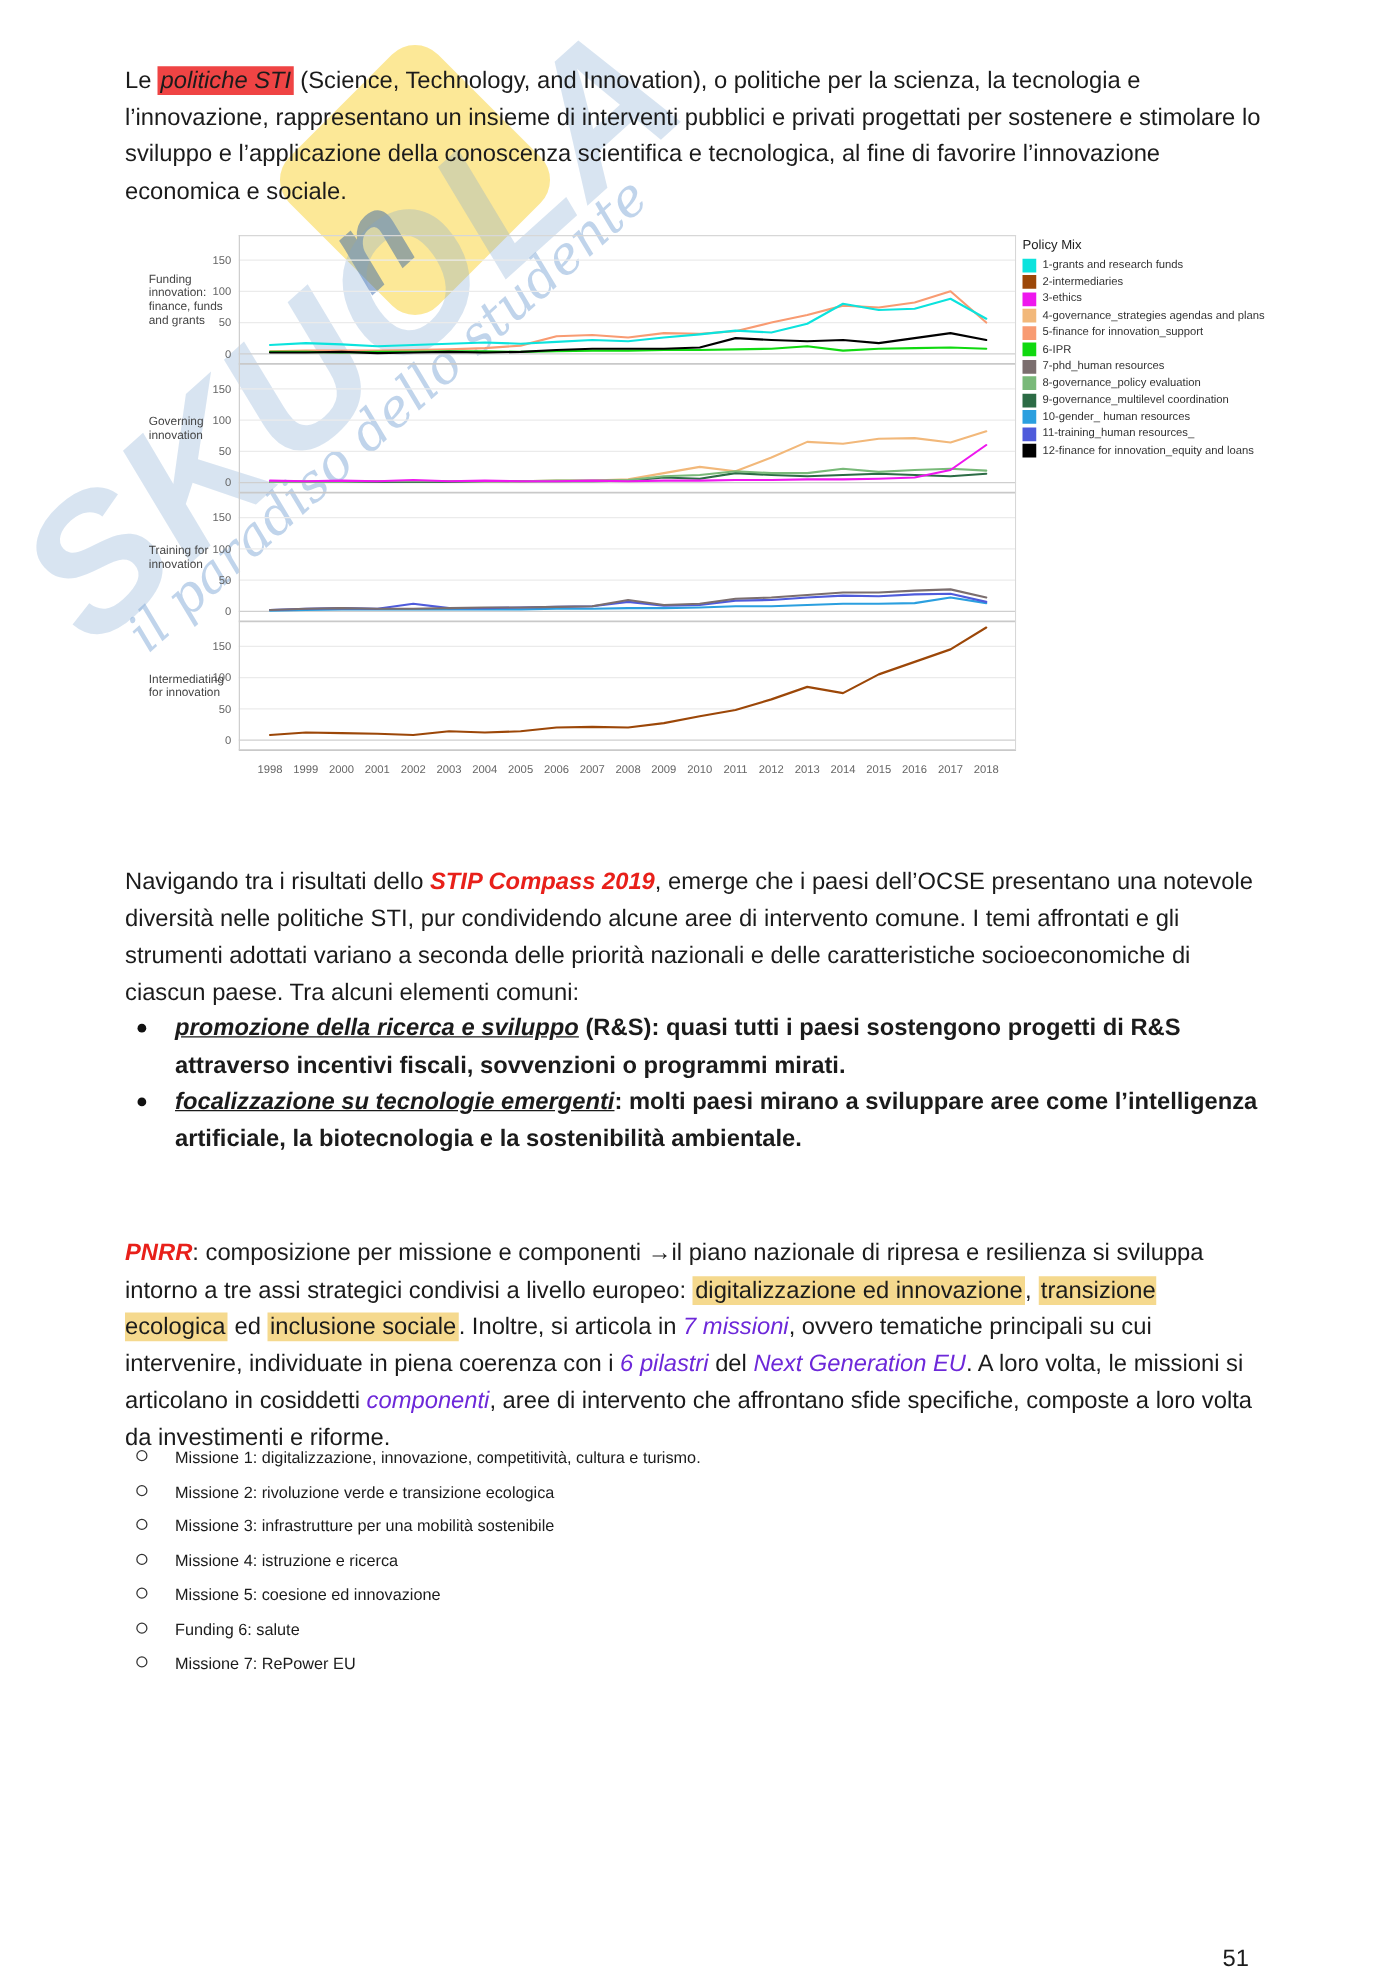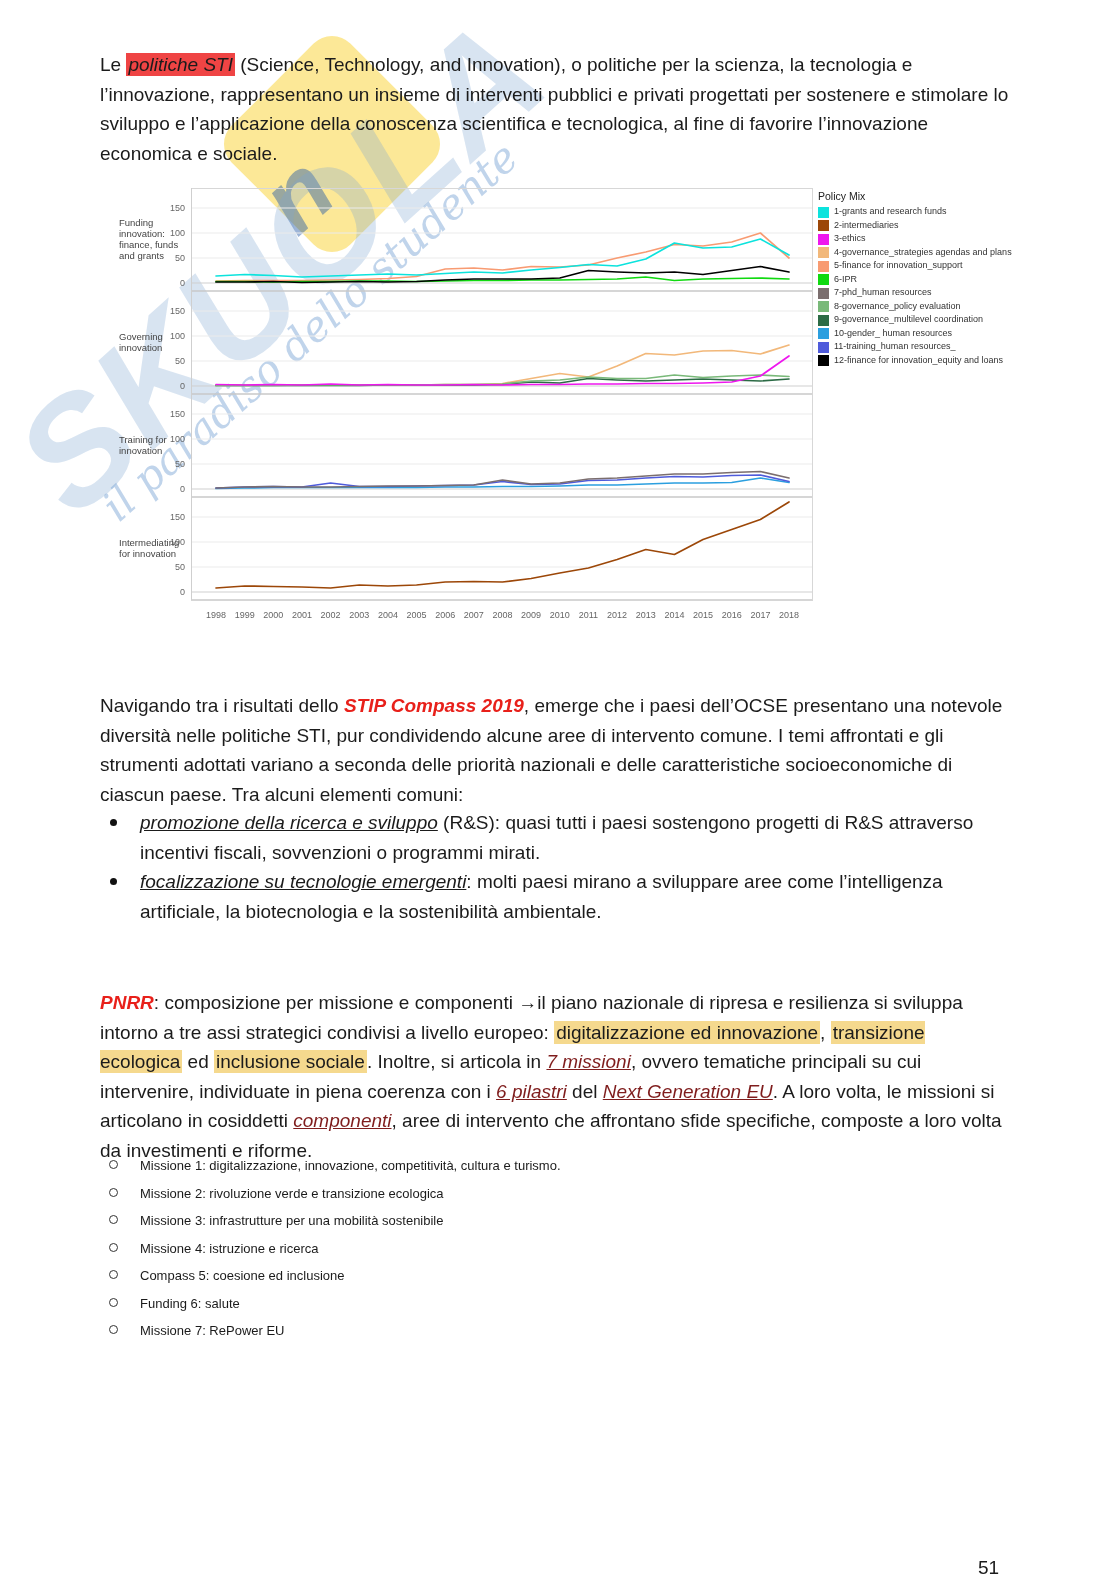--- a/index.html
+++ b/index.html
@@ -28,24 +28,24 @@
     position:absolute; left:-30px; top:307px; width:680px; text-align:center;
     font-size:42px; font-style:italic; color:rgba(130,170,215,0.50);
     transform:rotate(-42deg); font-family:"DejaVu Serif", serif;
   }
   
   .content { position:relative; z-index:1; }
   .para { position:absolute; left:100px; width:912px; font-size:19px; line-height:29.5px; }
   .hl-peach { background:#ef4444; font-style:italic; padding:1px 2px; }
   .hl-yellow { background:#f5d98e; padding:1px 2px; }
   .red-bold-italic { color:#e8201a; font-weight:bold; font-style:italic; }
-  .red-italic { color:#7f1d1d; font-style:italic;text-decoration:underline; }
+  .red-italic { color:#6d28d9; font-style:italic; }
   .lead-underline { font-style:italic; text-decoration:underline; }
   ul.bullets { position:absolute; left:100px; width:918px; list-style:none; }
-  ul.bullets li { position:relative; padding-left:40px; font-size:19px; line-height:29.5px; }
+  ul.bullets li { position:relative; padding-left:40px; font-size:19px; line-height:29.5px;font-weight:bold; }
   ul.bullets li .marker {
     position:absolute; left:10px; top:11px; width:7px; height:7px;
     border-radius:50%; background:#111;
   }
   ul.missions { position:absolute; left:100px; width:918px; list-style:none; }
   ul.missions li { position:relative; padding-left:40px; font-size:13px; line-height:27.5px; }
   ul.missions li .marker {
     position:absolute; left:9px; top:8px; width:9px; height:9px;
     border:1.4px solid #333; border-radius:50%; background:transparent;
   }
@@ -222,21 +222,21 @@
       <li><span class="marker"></span><span class="lead-underline">focalizzazione su tecnologie emergenti</span><span>: molti paesi mirano a sviluppare aree come l’intelligenza artificiale, la biotecnologia e la sostenibilità ambientale.</span></li>
     </ul>
 
     <p class="para" style="top:988px;"><span class="red-bold-italic">PNRR</span><span>: composizione per missione e componenti →il piano nazionale di ripresa e resilienza si sviluppa intorno a tre assi strategici condivisi a livello europeo: </span><span class="hl-yellow">digitalizzazione ed innovazione</span><span>, </span><span class="hl-yellow">transizione ecologica</span><span> ed </span><span class="hl-yellow">inclusione sociale</span><span>. Inoltre, si articola in </span><span class="red-italic">7 missioni</span><span>, ovvero tematiche principali su cui intervenire, individuate in piena coerenza con i </span><span class="red-italic">6 pilastri</span><span> del </span><span class="red-italic">Next Generation EU</span><span>. A loro volta, le missioni si articolano in cosiddetti </span><span class="red-italic">componenti</span><span>, aree di intervento che affrontano sfide specifiche, composte a loro volta da investimenti e riforme.</span></p>
 
     <ul class="missions" style="top:1152px;">
       <li><span class="marker"></span><span>Missione 1: digitalizzazione, innovazione, competitività, cultura e turismo.</span></li>
       <li><span class="marker"></span><span>Missione 2: rivoluzione verde e transizione ecologica</span></li>
       <li><span class="marker"></span><span>Missione 3: infrastrutture per una mobilità sostenibile</span></li>
       <li><span class="marker"></span><span>Missione 4: istruzione e ricerca</span></li>
-      <li><span class="marker"></span><span>Compass 5: coesione ed inclusione</span></li>
+      <li><span class="marker"></span><span>Missione 5: coesione ed innovazione</span></li>
       <li><span class="marker"></span><span>Funding 6: salute</span></li>
       <li><span class="marker"></span><span>Missione 7: RePower EU</span></li>
     </ul>
 
     <div class="page-number">51</div>
 
   </div>
 </div>
 
 </body></html>

